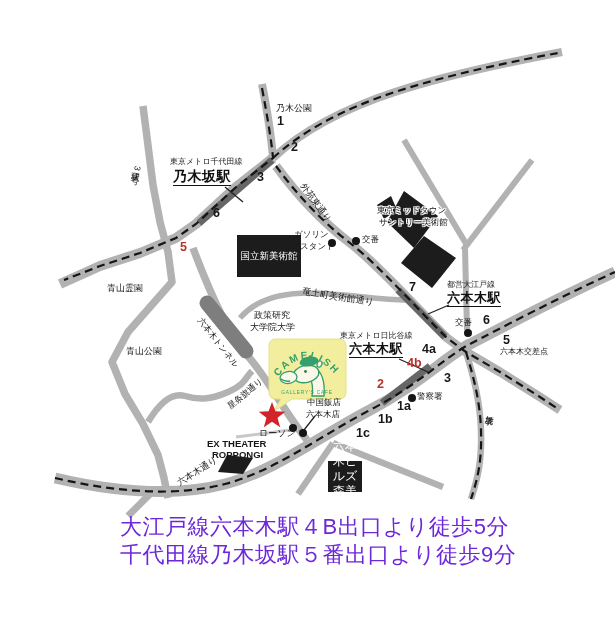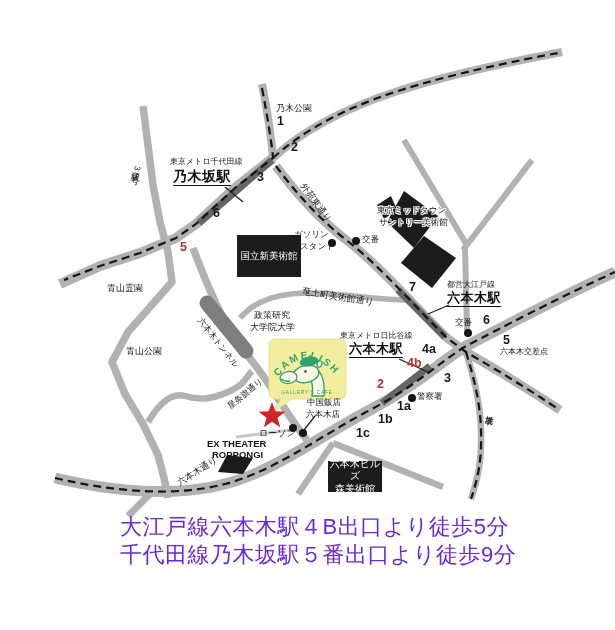--- a/index.html
+++ b/index.html
@@ -166,21 +166,21 @@
   <div class="lbl lbl-md vert" style="left:488px;top:410px;transform:rotate(14deg)">芋洗坂</div>
 
   <div class="lbl lbl-md" style="left:307px;top:398px">中国飯店</div>
   <div class="lbl lbl-md" style="left:306px;top:410px">六本木店</div>
   <div class="lbl" style="left:259px;top:429px">ローソン</div>
 
   <div class="lbl bold" style="left:207px;top:439px;font-size:9.5px">EX THEATER</div>
   <div class="lbl bold" style="left:212px;top:450px;font-size:9.5px">ROPPONGI</div>
   <div class="lbl rot" style="left:176px;top:480px;transform:rotate(-33deg)">六本木通り</div>
 
-  <div class="blackbox" style="left:314px;top:461px;width:54px;height:31px;font-size:10px">
+  <div class="blackbox" style="left:314px;top:461px;width:34px;height:31px;font-size:12px">
     <span>六本木ヒルズ</span>
     <span>森美術館</span>
   </div>
 
   <div class="lbl lbl-md rot" style="left:226px;top:404px;transform:rotate(-40deg)">星条旗通り</div>
   <div class="lbl lbl-md rot" style="left:203px;top:316px;transform:rotate(52deg)">六本木トンネル</div>
 
   <div id="directions">
     <div>大江戸線六本木駅４B出口より徒歩5分</div>
     <div>千代田線乃木坂駅５番出口より徒歩9分</div>

